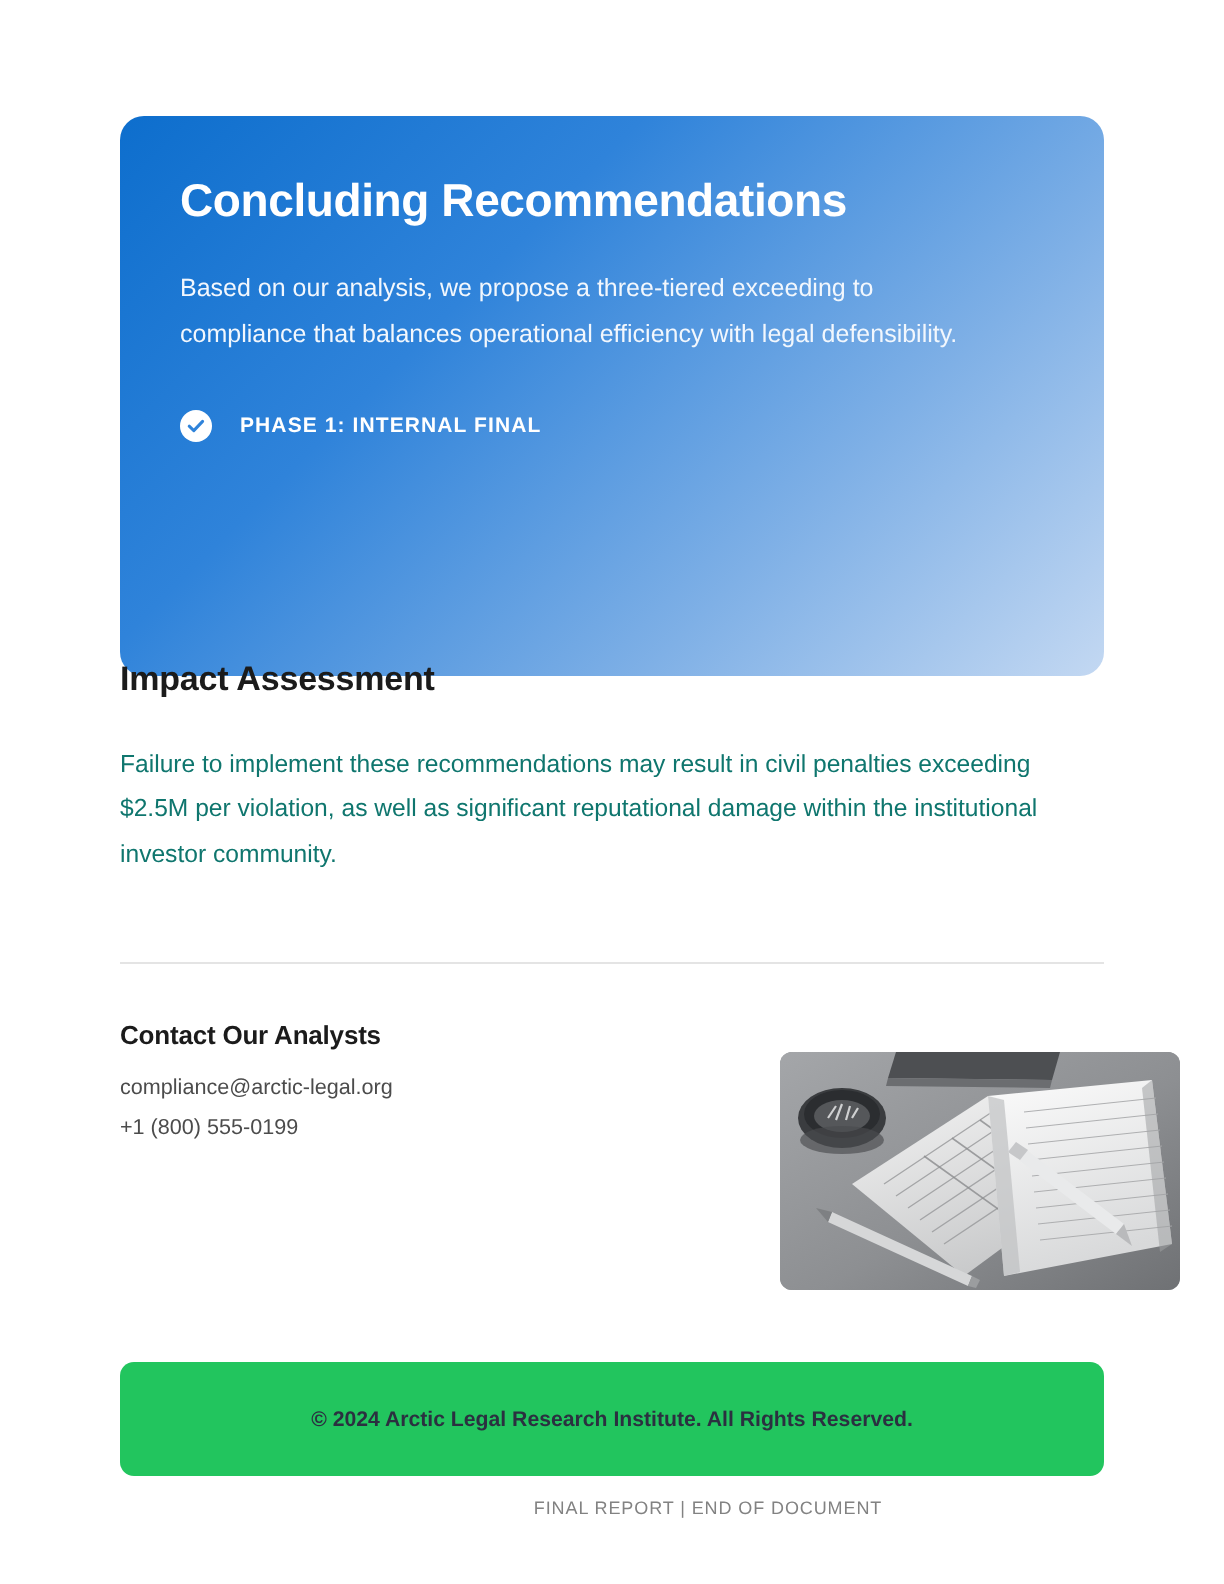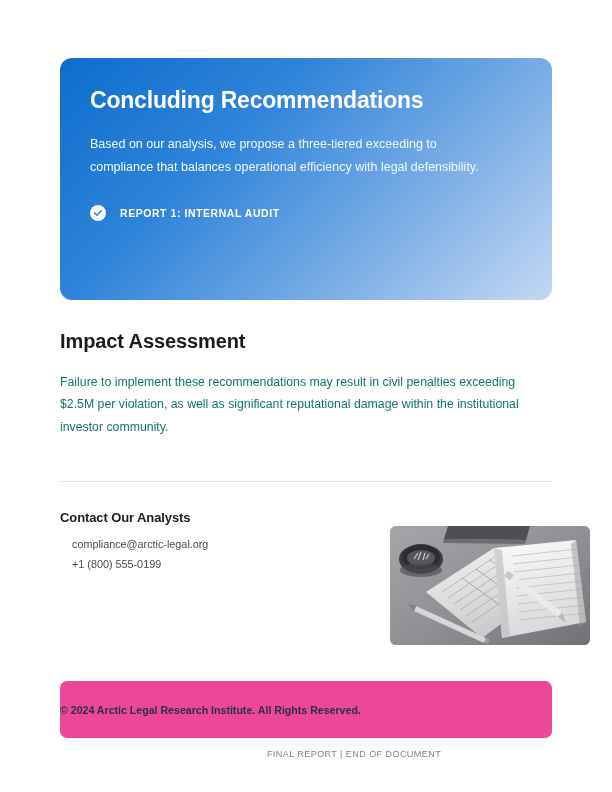--- a/index.html
+++ b/index.html
@@ -21,21 +21,21 @@
     height: 792px;
     box-sizing: border-box;
   }
 
   
   .hero-card {
     position: absolute;
     left: 60px;
     top: 58px;
     width: 492px;
-    height: 242px;
+    height: 280px;
     border-radius: 12px;
     background: linear-gradient(135deg, #0d6ecd 0%, #2f83da 34%, #7fb0e6 70%, #c3d8f2 100%);
     overflow: hidden;
   }
 
   .hero-inner {
     padding: 28px 30px 0 30px;
   }
 
   .hero-title {
@@ -85,21 +85,21 @@
     font-weight: bold;
     color: #ffffff;
     letter-spacing: 0.55px;
   }
 
   
   .section-heading {
     position: absolute;
     left: 60px;
     margin: 0;
-    font-size: 20px;
+    font-size: 17px;
     font-weight: bold;
     color: #1b1b1b;
     letter-spacing: -0.1px;
   }
   .impact-heading { top: 330px; }
 
   .impact-body {
     position: absolute;
     left: 60px;
     top: 371px;
@@ -120,21 +120,20 @@
     background: #e4e4e4;
   }
 
   
   .contact-heading { top: 510px; font-size: 13px; }
 
   .contact-lines {
     position: absolute;
     left: 60px;
     top: 534px;
-    margin-left: 12px;
   }
   .contact-line {
     font-size: 10.8px;
     line-height: 20px;
     color: #4c4c4c;
   }
 
   
   .photo {
     position: absolute;
@@ -149,23 +148,24 @@
   .photo svg { display: block; }
 
   
   .footer-bar {
     position: absolute;
     left: 60px;
     top: 681px;
     width: 492px;
     height: 57px;
     border-radius: 7px;
-    background: #ec4899;
+    background: #22c55e;
     display: flex;
     align-items: center;
+    justify-content: center;
   }
   .footer-copyright {
     font-size: 10.6px;
     font-weight: bold;
     color: #2b3040;
   }
 
   .footer-note {
     position: absolute;
     left: 0;
@@ -188,21 +188,21 @@
       <h1 class="hero-title">Concluding Recommendations</h1>
       <p class="hero-lede">Based on our analysis, we propose a three-tiered exceeding to compliance that balances operational efficiency with legal defensibility.</p>
 
       <ul class="phase-list">
         <li class="phase-item">
           <span class="check-icon">
             <svg width="10" height="10" viewBox="0 0 10 10" aria-hidden="true">
               <path d="M1.6 5.1 L3.9 7.3 L8.3 2.7" fill="none" stroke="#2f83da" stroke-width="1.5" stroke-linecap="round" stroke-linejoin="round"></path>
             </svg>
           </span>
-          <span class="phase-label">REPORT 1: INTERNAL AUDIT</span>
+          <span class="phase-label">PHASE 1: INTERNAL FINAL</span>
         </li>
       </ul>
     </div>
   </section>
 
   <h2 class="section-heading impact-heading">Impact Assessment</h2>
   <p class="impact-body">Failure to implement these recommendations may result in civil penalties exceeding $2.5M per violation, as well as significant reputational damage within the institutional investor community.</p>
 
   <div class="divider"></div>
 

